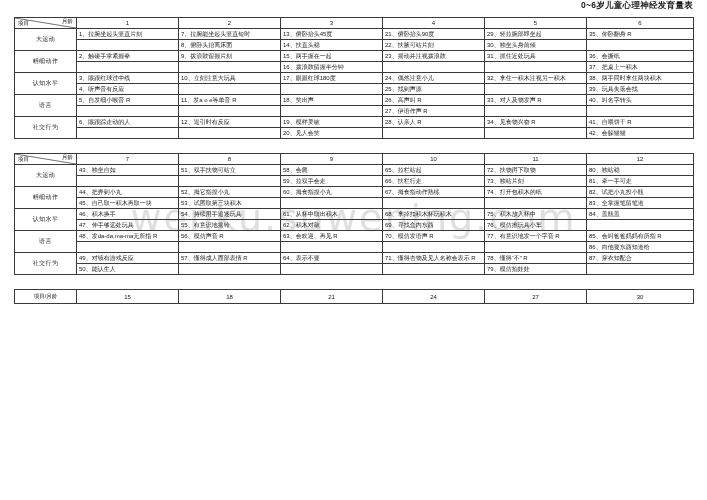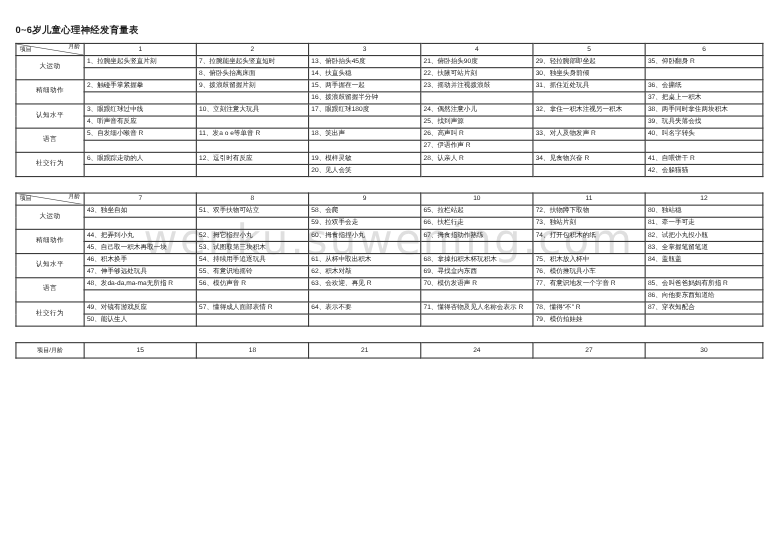--- a/index.html
+++ b/index.html
@@ -32,24 +32,24 @@
   }
 
   .page {
     position: relative;
     z-index: 1;
     padding: 0 14px;
     box-sizing: border-box;
   }
 
   #doc-title {
-    text-align: left;
+    text-align: right;
     font-size: 8.5px;
     font-weight: bold;
-    margin: 22px 0 5px 0;
+    margin: 0 0 5px 0;
     letter-spacing: 0.3px;
   }
 
   table.grid {
     border-collapse: collapse;
     width: 679px;
     table-layout: fixed;
     margin: 0 0 0 0;
   }
   table.grid td, table.grid th {

